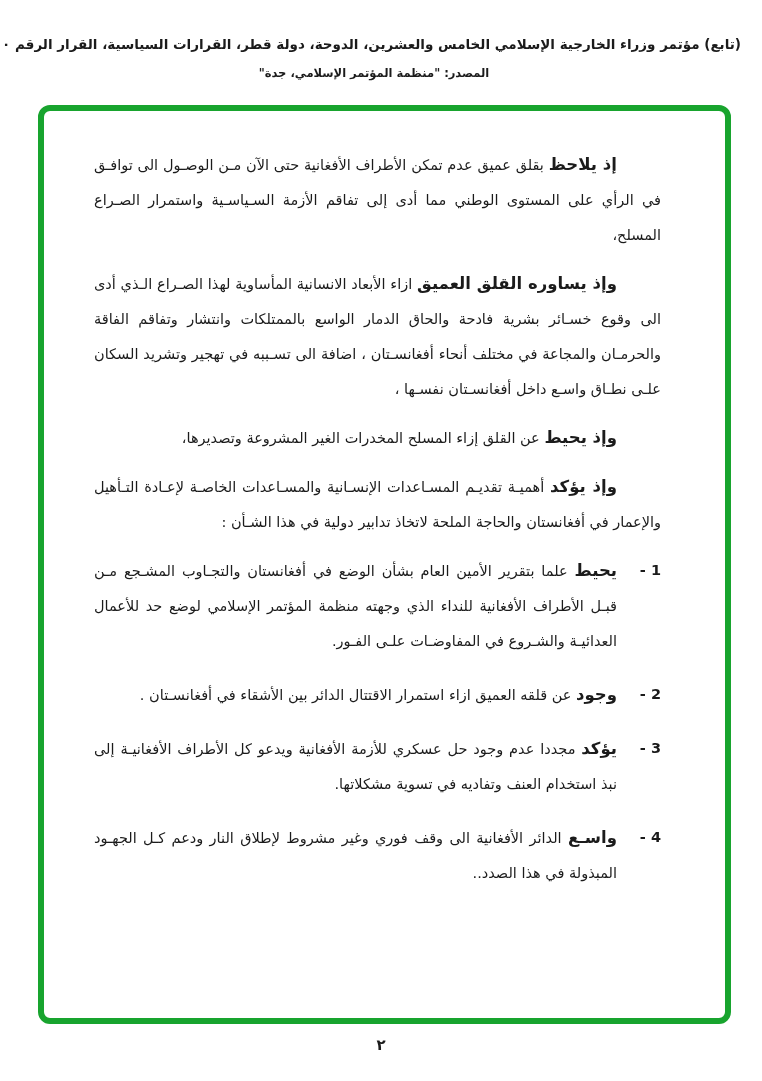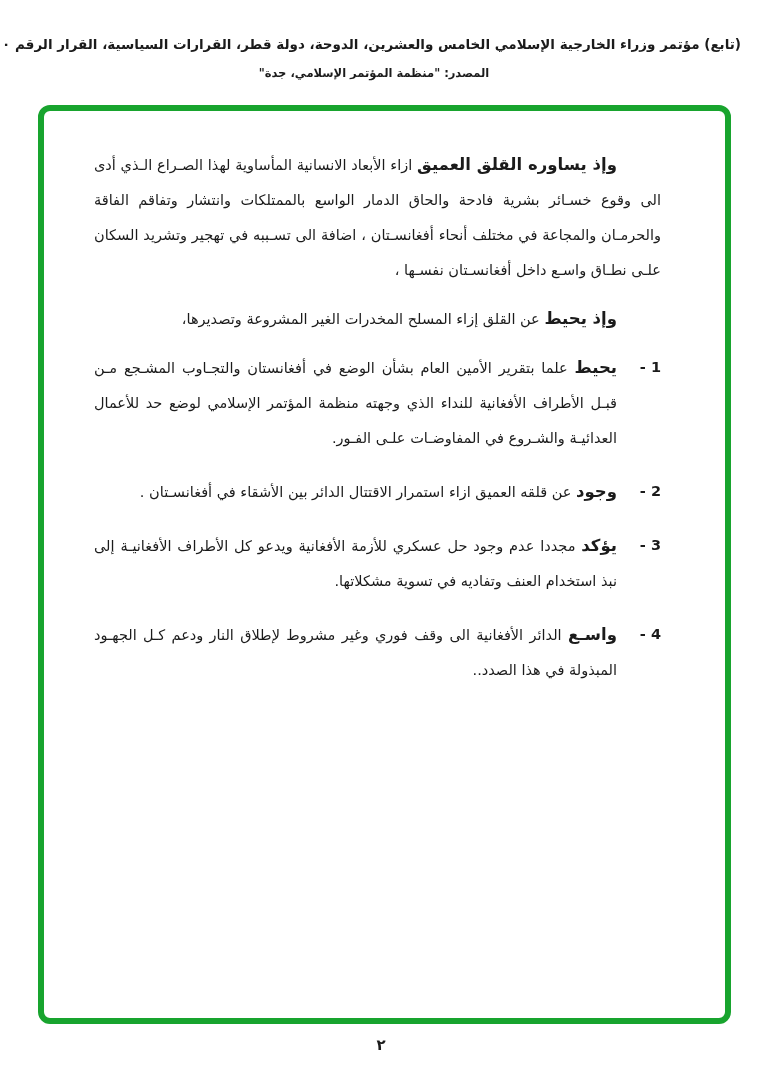--- a/index.html
+++ b/index.html
@@ -62,28 +62,32 @@
 <div class="page">
 
   <div class="hdr">
     <div class="hdr-line1">(تابع) مؤتمر وزراء الخارجية الإسلامي الخامس والعشرين، الدوحة، دولة قطر، القرارات السياسية، القرار الرقم ٢٥/١٠-س</div>
     <div class="hdr-line2">المصدر:  "منظمة المؤتمر الإسلامي، جدة"</div>
   </div>
 
   <div class="frame">
     <div class="content">
 
+      <p class="para"><span class="lead">إذ يلاحظ</span>
+        <span>بقلق عميق عدم تمكن الأطراف الأفغانية حتى الآن مـن الوصـول الى توافـق في الرأي على المستوى الوطني مما أدى إلى تفاقم الأزمة السـياسـية واستمرار الصـراع المسلح،</span></p>
 
       <p class="para"><span class="lead">وإذ يساوره القلق العميق</span>
         <span>ازاء الأبعاد الانسانية المأساوية لهذا الصـراع الـذي أدى الى وقوع خسـائر بشرية فادحة والحاق الدمار الواسع بالممتلكات وانتشار وتفاقم الفاقة والحرمـان والمجاعة في مختلف أنحاء أفغانسـتان ، اضافة الى تسـببه في تهجير وتشريد السكان علـى نطـاق واسـع داخل أفغانسـتان نفسـها ،</span></p>
 
 
       <p class="para"><span class="lead">وإذ يحيط</span>
         <span>عن القلق إزاء المسلح المخدرات الغير المشروعة وتصديرها،</span></p>
 
+      <p class="para"><span class="lead">وإذ يؤكد</span>
+        <span>أهميـة تقديـم المسـاعدات الإنسـانية والمسـاعدات الخاصـة لإعـادة التـأهيل والإعمار في أفغانستان والحاجة الملحة لاتخاذ تدابير دولية في هذا الشـأن :</span></p>
 
       <div class="items">
 
         <div class="item">
           <div class="item-num">1 -</div>
           <p class="item-text"><span class="lead">يحيط</span>
             <span>علما بتقرير الأمين العام بشأن الوضع في أفغانستان والتجـاوب المشـجع مـن قبـل الأطراف الأفغانية للنداء الذي وجهته منظمة المؤتمر الإسلامي لوضع حد للأعمال العدائيـة والشـروع في المفاوضـات علـى الفـور.</span></p>
         </div>
 
         <div class="item">

